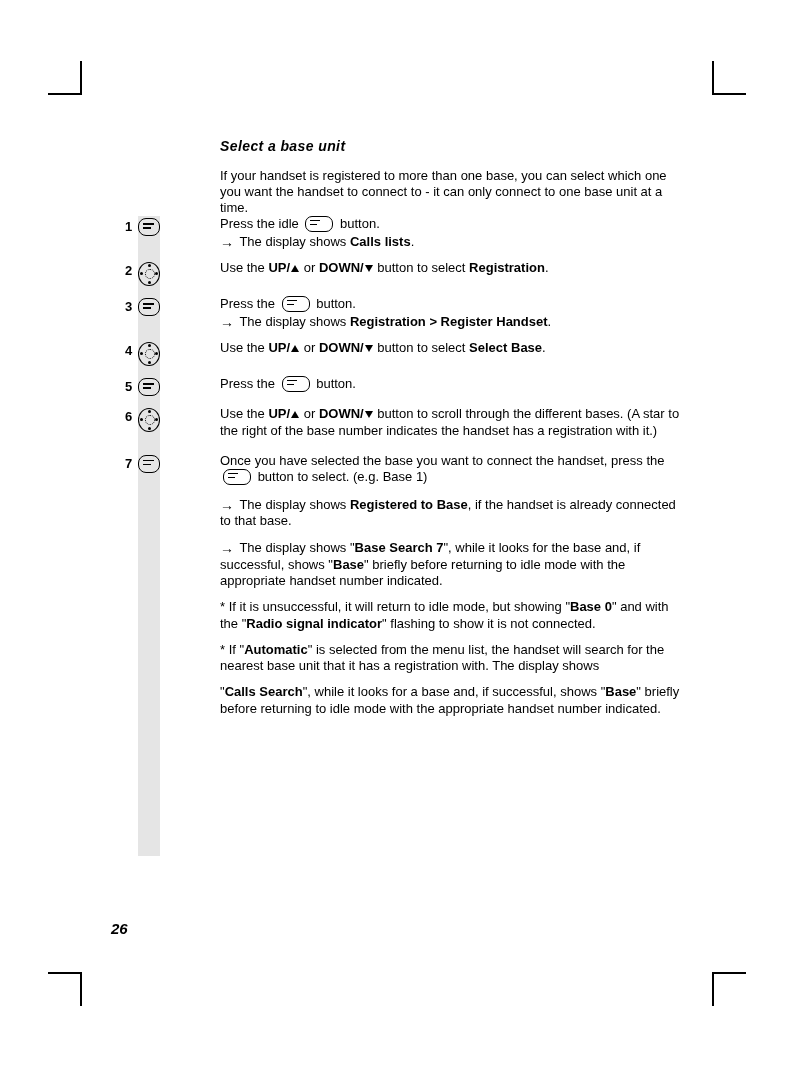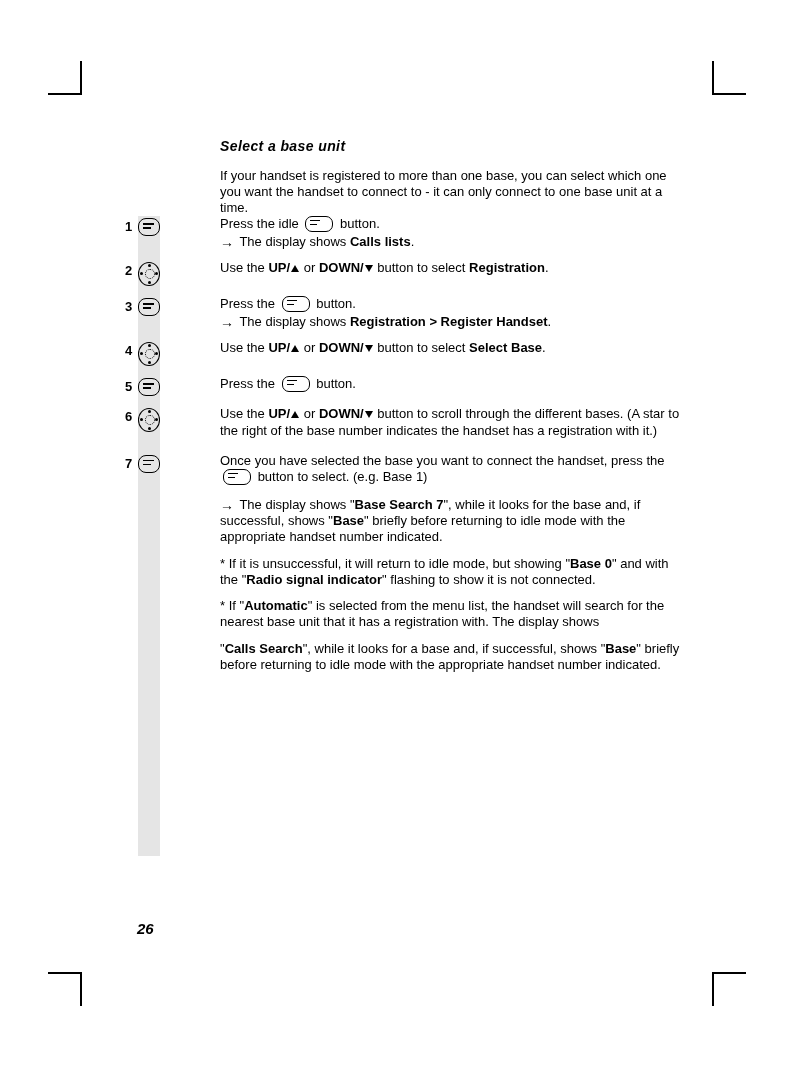--- a/index.html
+++ b/index.html
@@ -143,21 +143,21 @@
   }
   .tri-up{border-left:4px solid transparent;border-right:4px solid transparent;border-bottom:7px solid #000}
   .tri-dn{border-left:4px solid transparent;border-right:4px solid transparent;border-top:7px solid #000}
   .extra{
     margin-left:95px;
     margin-top:10px;
   }
   .extra p{margin:0 0 10px 0}
   .pnum{
     position:absolute;
-    left:137px;
+    left:111px;
     top:920px;
     font-weight:bold;
     font-style:italic;
     font-size:15px;
   }
 </style>
 </head>
 <body>
 
 <div class="crop h" style="left:48px;top:93px"></div>
@@ -277,20 +277,24 @@
       <div class="txt">
         <span>Once you have selected the base you want to connect the handset, press the </span>
         <span class="menu-btn"></span>
         <span> button to select. (e.g. Base 1)</span>
       </div>
     </div>
 
     <div class="extra">
       <p>
         <span class="arrow">→</span>
+        <span>The display shows </span><b>Registered to Base</b><span>, if the handset is already connected to that base.</span>
+      </p>
+      <p>
+        <span class="arrow">→</span>
         <span>The display shows "</span><b>Base Search 7</b><span>", while it looks for the base and, if successful, shows "</span><b>Base</b><span>" briefly before returning to idle mode with the appropriate handset number indicated.</span>
       </p>
       <p>
         <span>* If it is unsuccessful, it will return to idle mode, but showing "</span><b>Base 0</b><span>" and with the "</span><b>Radio signal indicator</b><span>" flashing to show it is not connected.</span>
       </p>
       <p>
         <span>* If "</span><b>Automatic</b><span>" is selected from the menu list, the handset will search for the nearest base unit that it has a registration with. The display shows</span>
       </p>
       <p>
         <span>"</span><b>Calls Search</b><span>", while it looks for a base and, if successful, shows "</span><b>Base</b><span>" briefly before returning to idle mode with the appropriate handset number indicated.</span>

